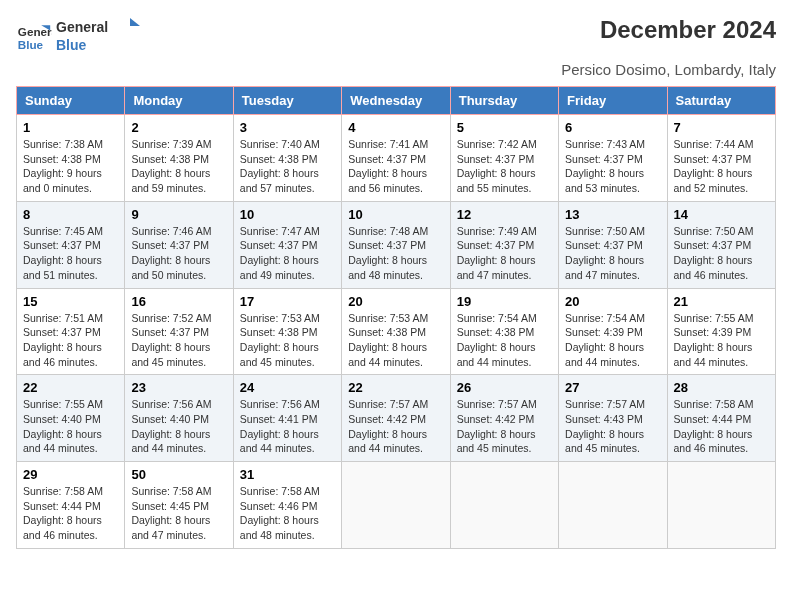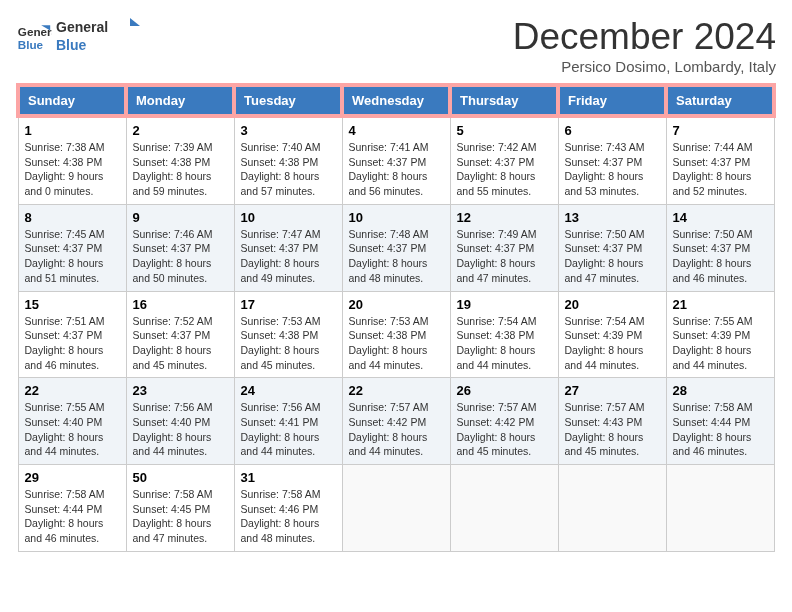--- a/index.html
+++ b/index.html
@@ -22,41 +22,42 @@
       gap: 4px;
     }
     .logo-icon {
       width: 36px;
       height: 36px;
     }
     .title-block {
       text-align: right;
     }
     .month-title {
-      font-size: 37px;
-      font-weight: normal;
+      font-size: 24px;
+      font-weight: bold;
       color: #333;
     }
     .location {
       font-size: 15px;
       color: #555;
+      margin-top: 17px;
     }
     .calendar {
       width: 100%;
       border-collapse: collapse;
       font-size: 11px;
     }
     .calendar th {
       background-color: #3a7abf;
       color: #fff;
       text-align: left;
       padding: 6px 8px;
       font-size: 13px;
       font-weight: bold;
-      border: 4px solid #fca5a5;
+      border: 1px solid #fca5a5;
     }
     .calendar td {
       vertical-align: top;
       border: 1px solid #ccc;
       padding: 5px 6px;
       width: 107px;
       min-height: 80px;
     }
     .calendar tr:nth-child(even) td {
       background-color: #f0f4f8;

